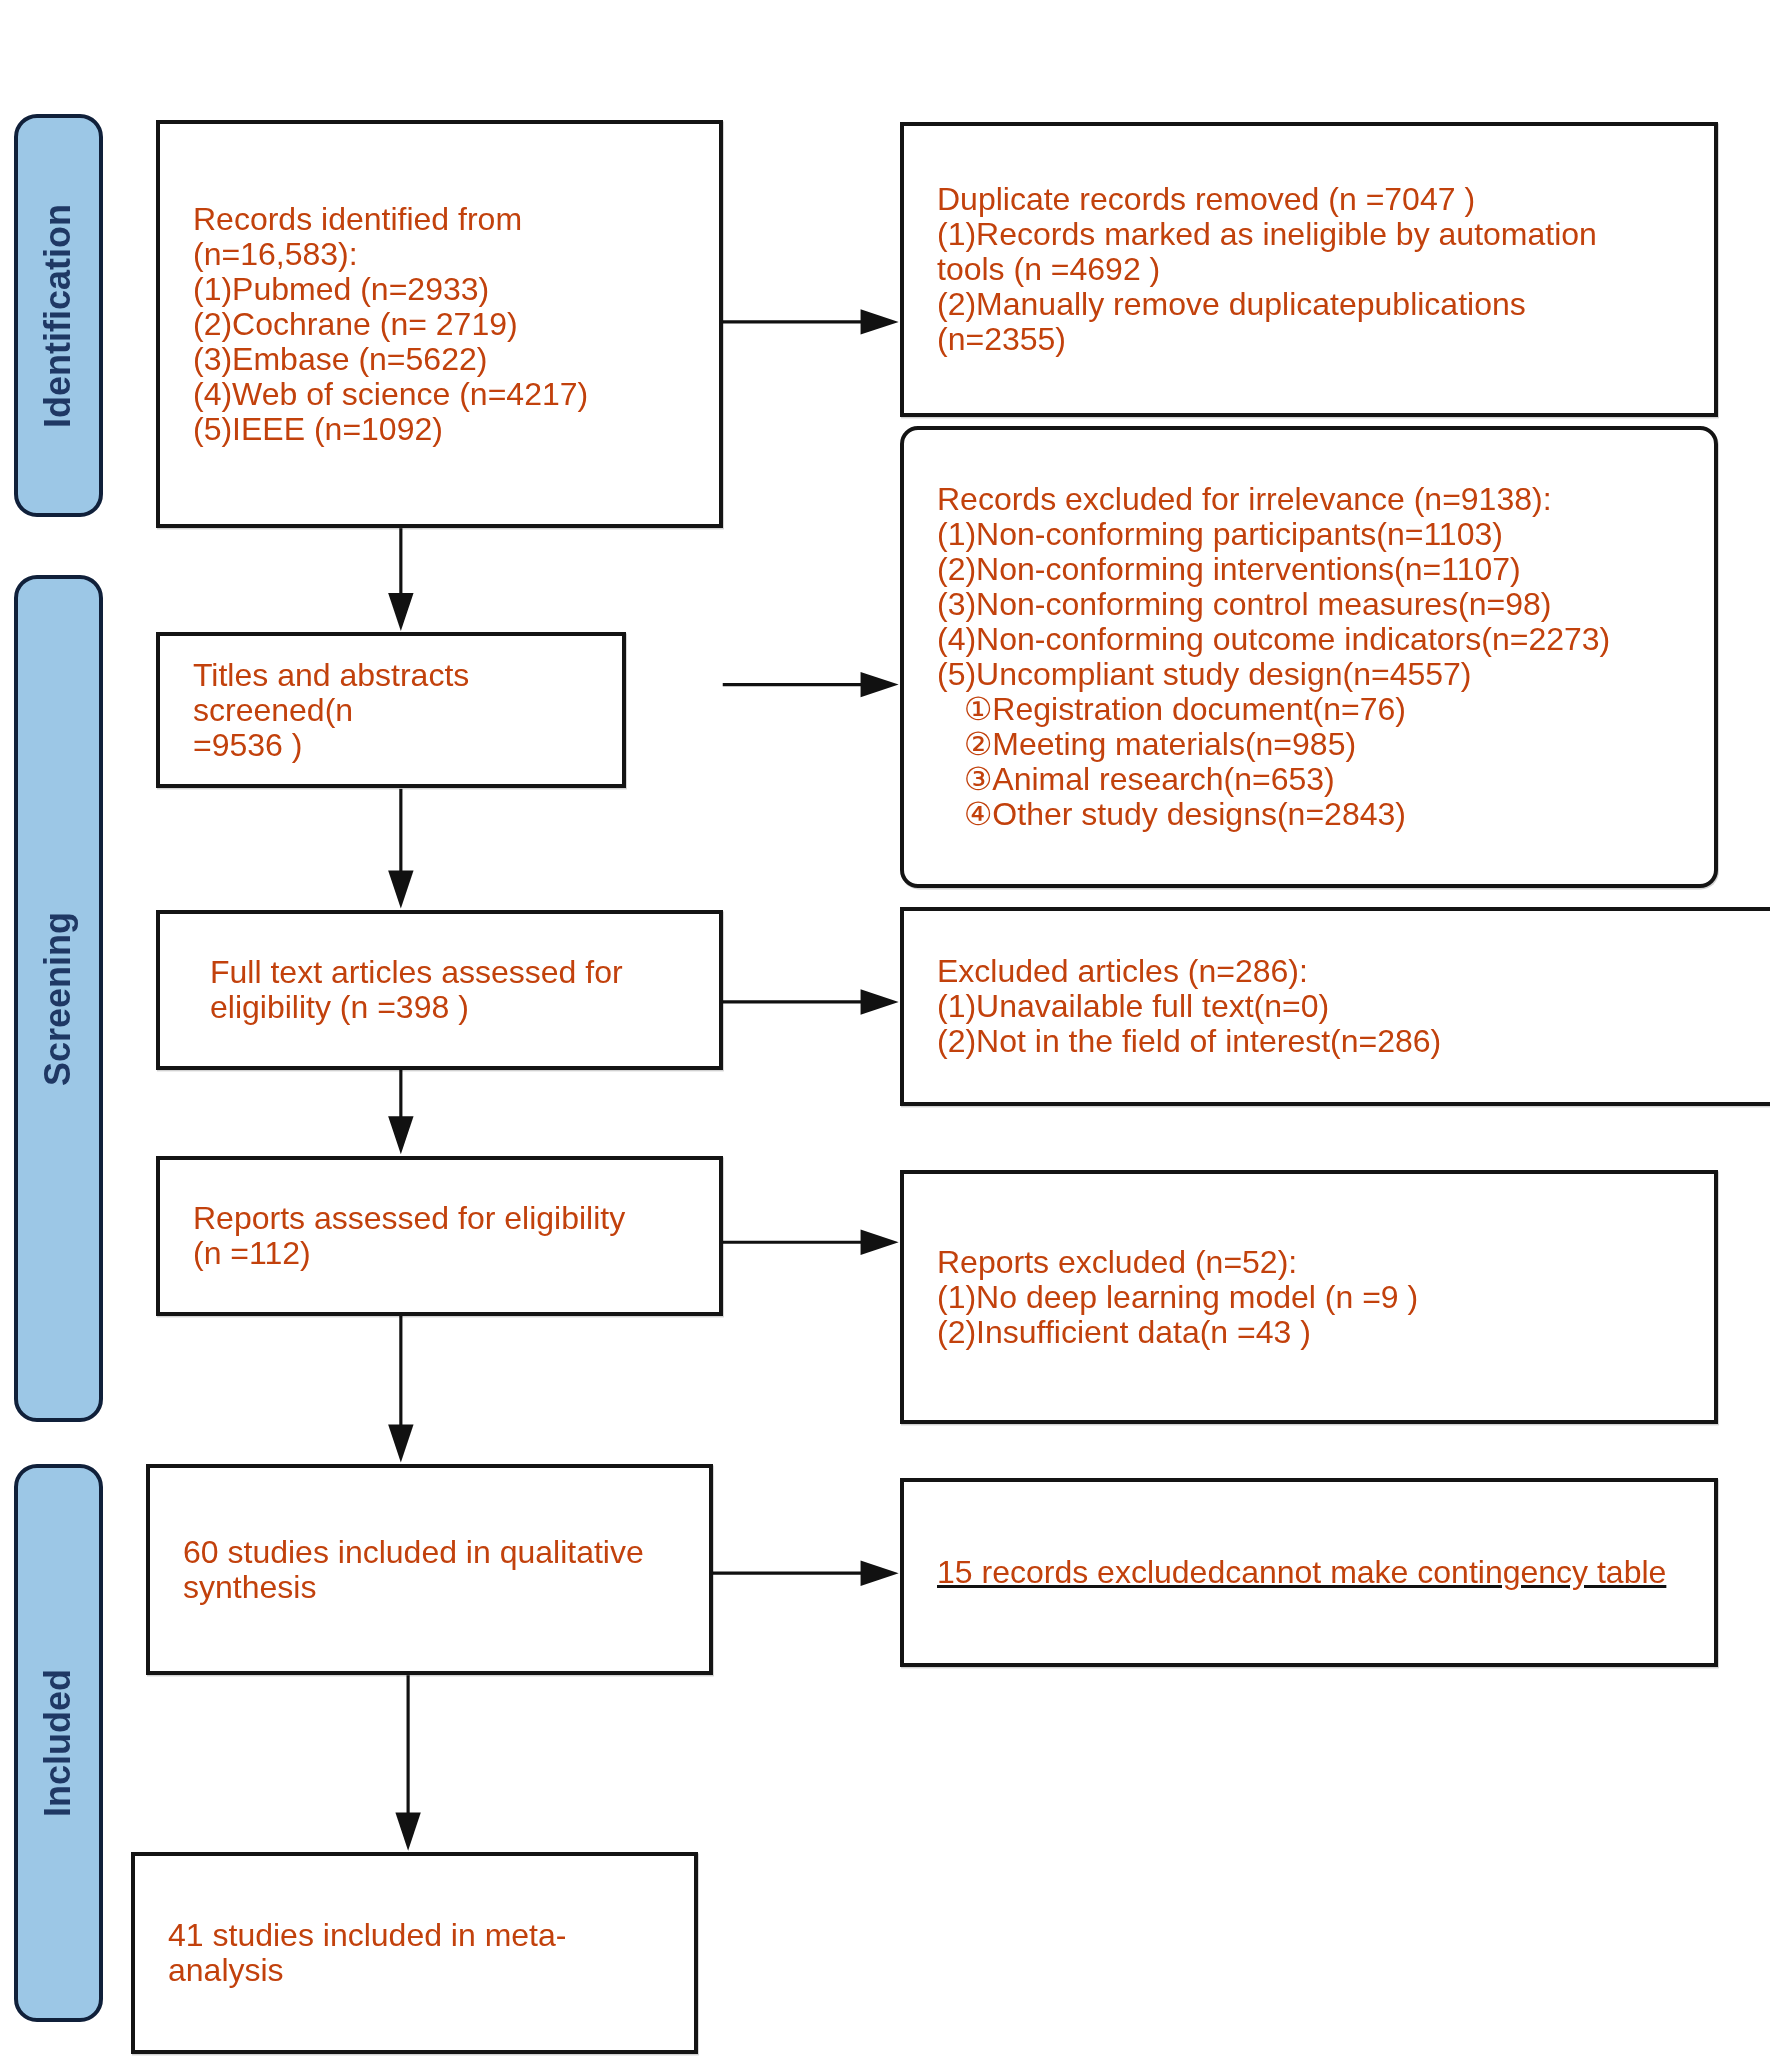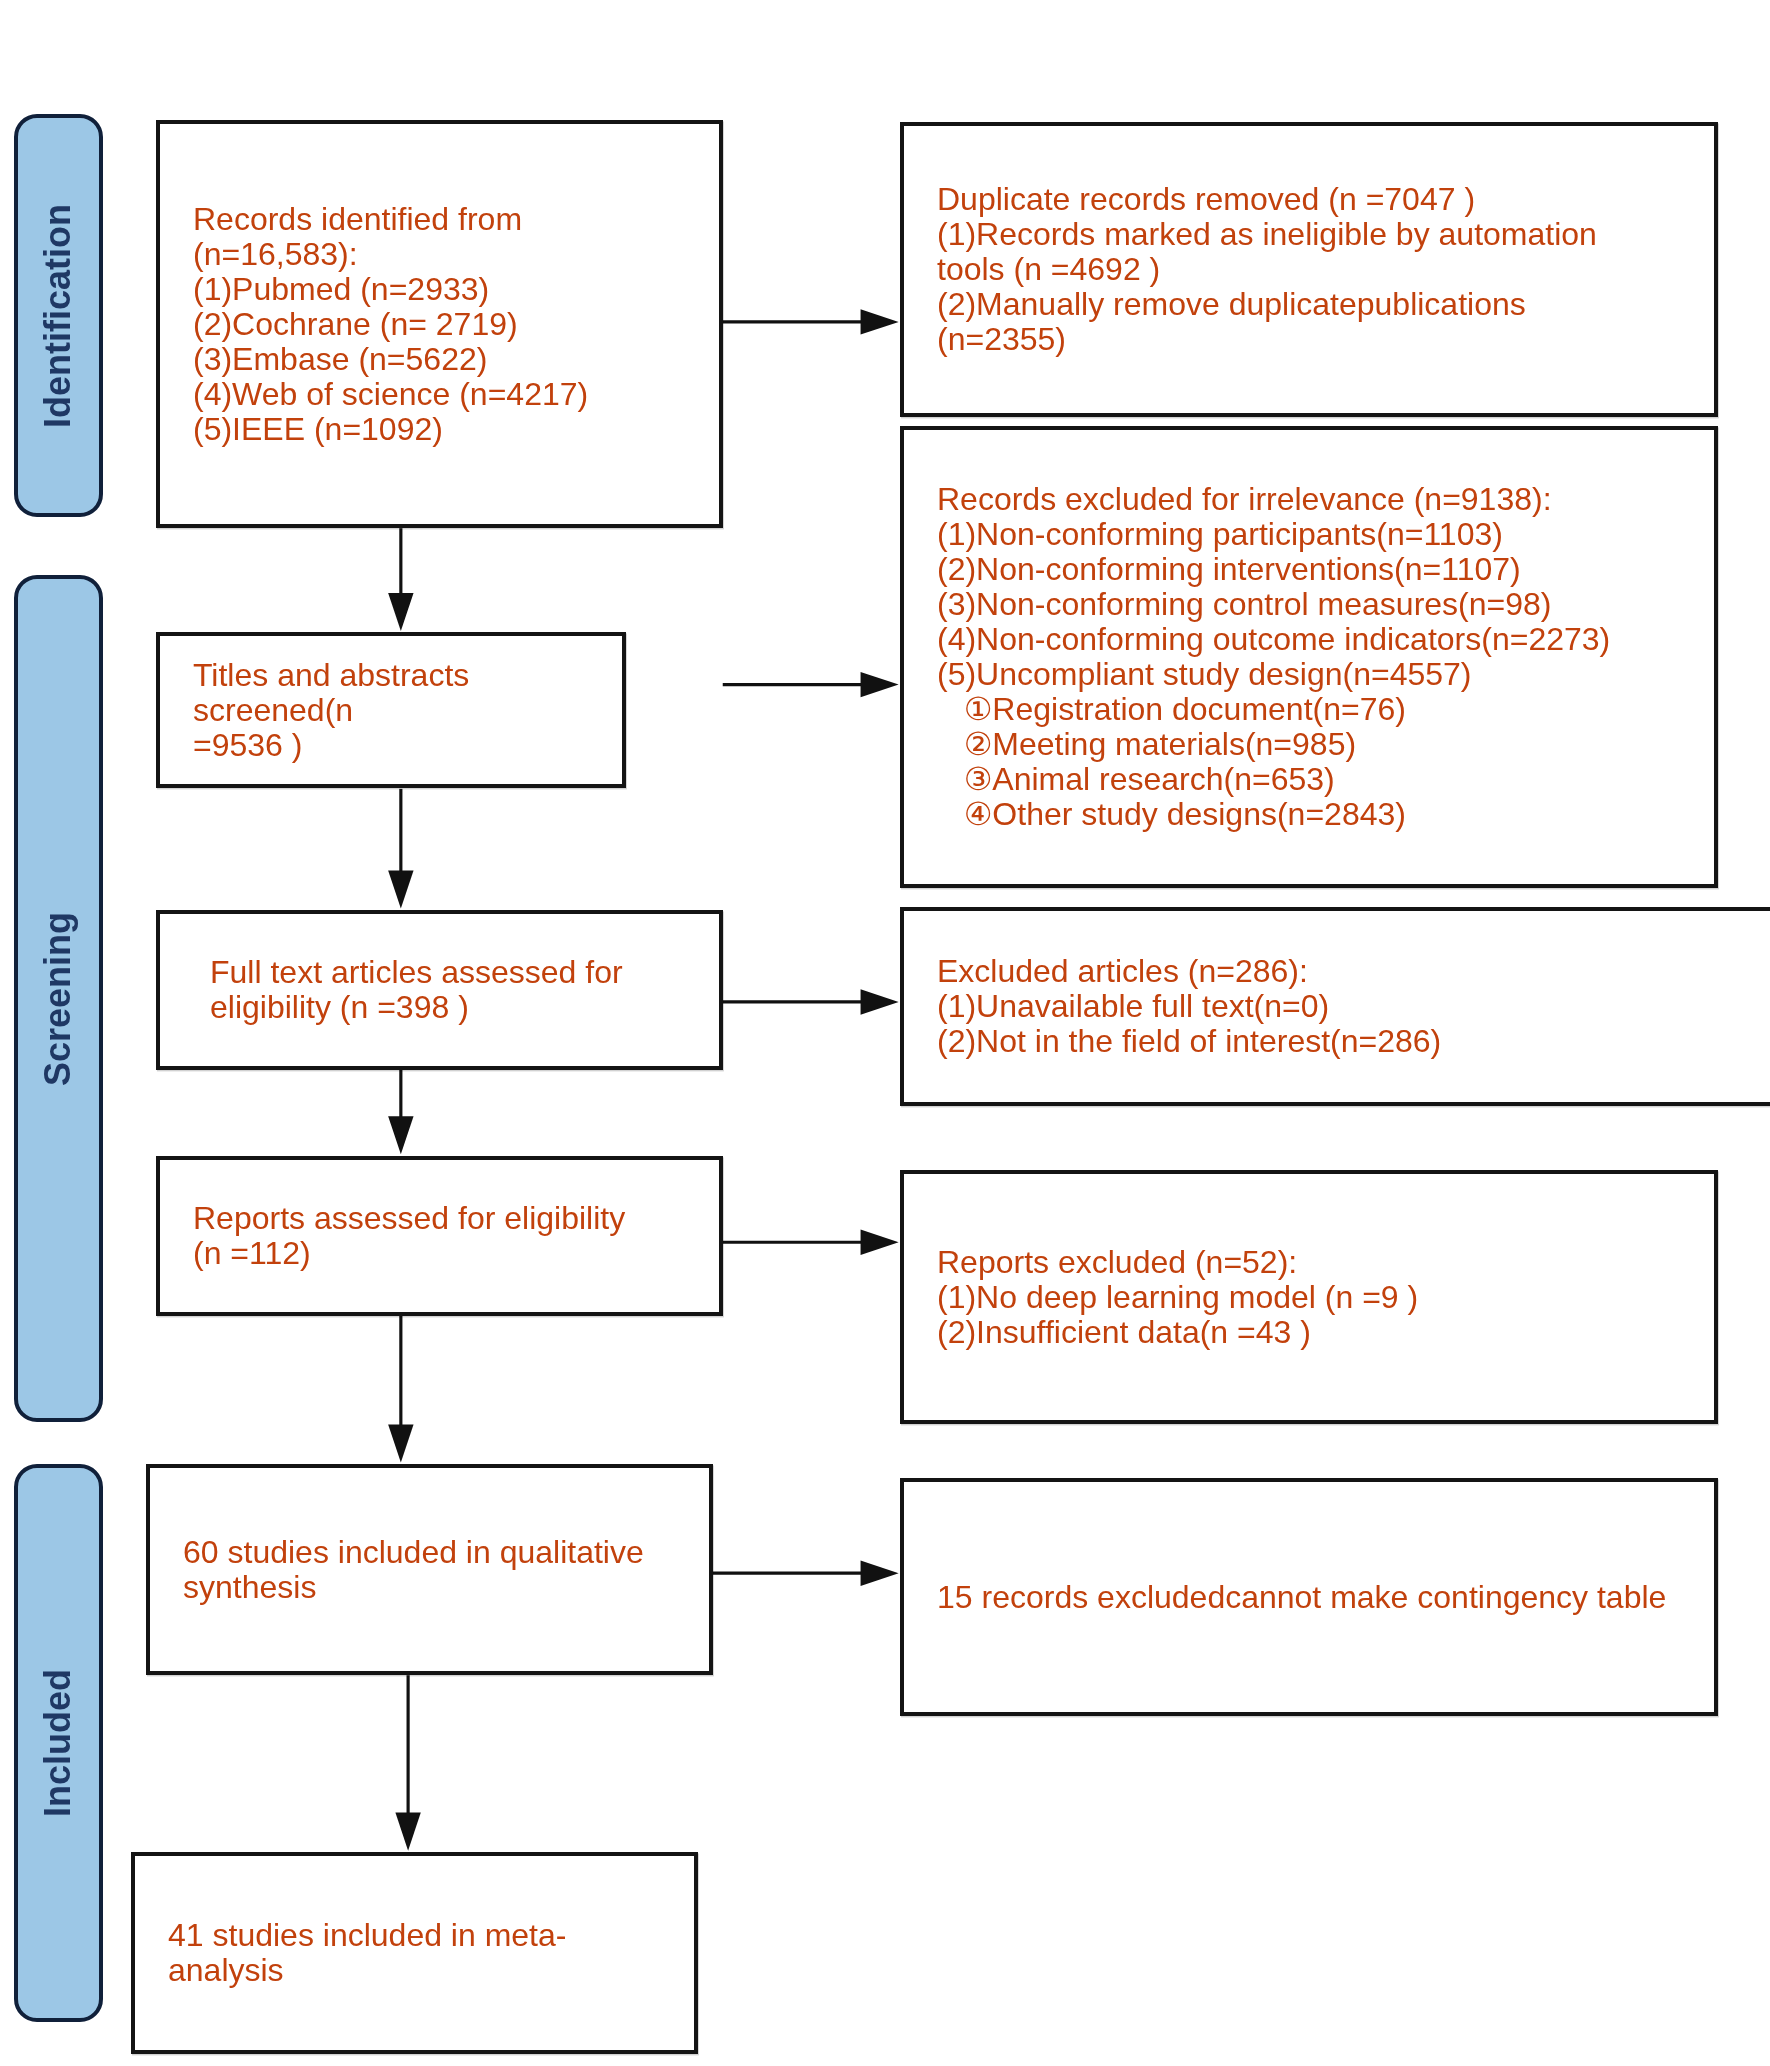--- a/index.html
+++ b/index.html
@@ -65,24 +65,24 @@
   
   #box-records        {left:156px;top:120px;width:567px;height:408px;}
   #box-titles         {left:156px;top:632px;width:470px;height:156px;justify-content:center;}
   #box-fulltext       {left:156px;top:910px;width:567px;height:160px;padding-left:17px;}
   #box-reports        {left:156px;top:1156px;width:567px;height:160px;}
   #box-qualitative    {left:146px;top:1464px;width:567px;height:211px;}
   #box-meta           {left:131px;top:1852px;width:567px;height:202px;}
 
   
   #box-duplicates     {left:900px;top:122px;width:818px;height:295px;}
-  #box-irrelevance    {left:900px;top:426px;width:818px;height:462px;}
+  #box-irrelevance    {left:900px;top:426px;width:818px;height:462px;border-radius:18px;}
   #box-excluded-art   {left:900px;top:907px;width:986px;height:199px;}
   #box-reports-excl   {left:900px;top:1170px;width:818px;height:254px;}
-  #box-contingency    {left:900px;top:1478px;width:818px;height:238px;}
+  #box-contingency    {left:900px;top:1478px;width:818px;height:189px;text-decoration:underline;}
 </style>
 </head>
 <body>
 
 <div id="canvas">
 
   <svg id="arrows" viewBox="0 0 3906 4557">
     <g>
       <line x1="884" y1="1165" x2="884" y2="1312"></line>
       <polygon points="856,1308 912,1308 884,1392"></polygon>

